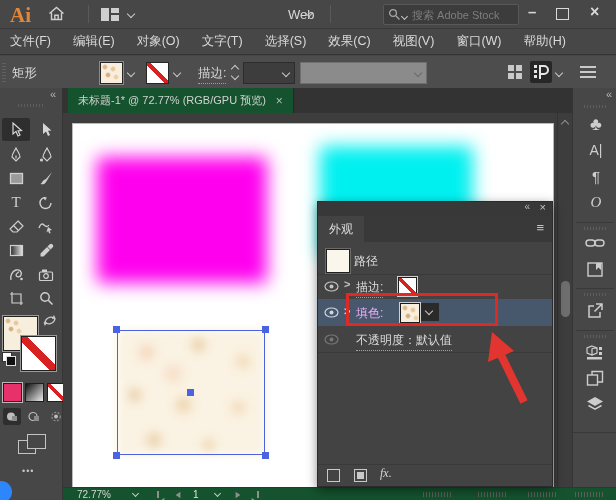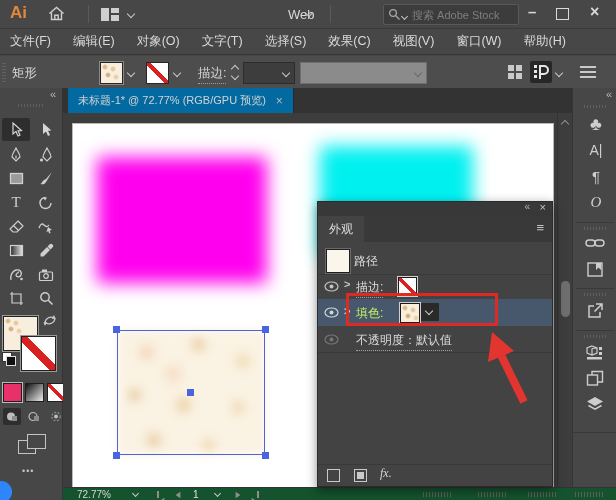--- a/index.html
+++ b/index.html
@@ -25,21 +25,21 @@
   .tool-cell svg{display:block;}
   .eye{display:block;}
   .dock-icon{position:absolute;left:0;width:46px;text-align:center;color:#cdcdcd;}
 </style>
 </head>
 <body>
 
 <div id="app">
 
   <div class="abs" style="left:0;top:0;width:616px;height:28px;background:#474747;border-bottom:1px solid #3a3a3a;">
-    <span class="abs" style="left:10px;top:3px;font-size:17px;font-weight:bold;color:#e0873a;">Ai</span>
+    <span class="abs" style="left:10px;top:3px;font-size:21px;font-weight:bold;color:#e0873a;font-family:Liberation Serif, serif;">Ai</span>
     <svg class="abs" style="left:48px;top:6px;" width="17" height="15" viewBox="0 0 17 15">
         <path d="M1.5 7.5 L8.5 1.5 L15.5 7.5 M3.5 6.8 V13.5 H13.5 V6.8 M6.8 13.5 V9.3 H10.2 V13.5" stroke="#cfcfcf" stroke-width="1.4" fill="none"></path>
       </svg>
     <div class="abs" style="left:88px;top:5px;width:1px;height:18px;background:#5a5a5a;"></div>
     <svg class="abs" style="left:100px;top:7px;" width="20" height="15" viewBox="0 0 20 15">
         <rect x="1" y="1" width="8" height="13" fill="#cfcfcf"></rect>
         <rect x="11" y="1" width="8" height="5" fill="#cfcfcf"></rect>
         <rect x="11" y="8" width="8" height="6" fill="#cfcfcf"></rect>
       </svg>
     <span class="abs chev" style="left:128px;top:11px;"></span>
@@ -251,21 +251,21 @@
 
     <div class="abs" style="left:18px;top:346px;width:28px;height:22px;">
       <span style="position:absolute;left:0;top:6px;width:16px;height:12px;border:1.4px solid #c4c4c4;"></span>
       <span style="position:absolute;left:9px;top:0;width:17px;height:13px;border:1.4px solid #c4c4c4;background:#474747;"></span>
     </div>
 
     <span class="abs" style="left:22px;top:378px;font-size:9px;color:#c4c4c4;letter-spacing:1px;">•••</span>
   </div>
 
   <div class="abs" style="left:63px;top:88px;width:509px;height:25px;background:#333333;border-bottom:1px solid #2a2a2a;">
-    <div class="abs" style="left:5px;top:0;height:25px;background:#0369a1;border-right:1px solid #272727;display:flex;align-items:center;padding:0 10px;gap:10px;">
+    <div class="abs" style="left:5px;top:0;height:25px;background:#14532d;border-right:1px solid #272727;display:flex;align-items:center;padding:0 10px;gap:10px;">
       <span style="font-size:11px;color:#d2d2d2;white-space:nowrap;">未标题-1* @ 72.77% (RGB/GPU 预览)</span>
       <span style="font-size:12px;color:#b9b9b9;">×</span>
     </div>
   </div>
 
   <div class="abs" style="left:63px;top:113px;width:494px;height:374px;background:#3d3d3d;overflow:hidden;">
     <div class="abs" style="left:10px;top:11px;width:480px;height:372px;background:#ffffff;box-shadow:0 0 0 1px #b9b9b9;"></div>
 
     <div class="abs" style="left:34px;top:44px;width:170px;height:126px;background:#ff00ee;filter:blur(9px);"></div>
 
@@ -379,21 +379,21 @@
       <span class="dotted" style="position:absolute;left:38px;top:5px;font-size:12px;color:#dcdcdc;">描边:</span>
       <div class="none-swatch" style="position:absolute;left:80px;top:3px;width:17px;height:17px;border:1px solid #1c1c1c;outline:1px solid #cfcfcf;"></div>
     </div>
 
     <div style="position:absolute;left:0;top:97px;width:100%;height:27px;background:#48586c;">
       <svg class="eye" style="position:absolute;left:6px;top:8px;" width="15" height="11" viewBox="0 0 15 11">
           <ellipse cx="7.5" cy="5.5" rx="6.5" ry="4.5" stroke="#cfd6de" stroke-width="1.2" fill="none"></ellipse>
           <circle cx="7.5" cy="5.5" r="2" fill="#cfd6de"></circle>
         </svg>
       <span style="position:absolute;left:26px;top:6px;font-size:11px;color:#cfd6de;font-weight:bold;">&gt;</span>
-      <span class="dotted" style="position:absolute;left:38px;top:6px;font-size:12px;color:#bef264;">填色:</span>
+      <span class="dotted" style="position:absolute;left:38px;top:6px;font-size:12px;color:#f0abfc;">填色:</span>
       <div class="texture" style="position:absolute;left:82px;top:4px;width:18px;height:18px;border:1px solid #1c1c1c;outline:1px solid #cfcfcf;"></div>
       <div style="position:absolute;left:103px;top:4px;width:18px;height:18px;background:#2a2a2a;">
         <span class="chev" style="position:absolute;left:5px;top:5px;"></span>
       </div>
     </div>
 
     <div style="position:absolute;left:0;bottom:0;width:100%;height:21px;border-top:1px solid #3a3a3a;">
       <span style="position:absolute;left:9px;top:4px;width:11px;height:11px;border:1.4px solid #c9c9c9;"></span>
       <span style="position:absolute;left:36px;top:4px;width:11px;height:11px;border:1.4px solid #c9c9c9;">
           <span style="position:absolute;left:2px;top:2px;width:7px;height:7px;background:#c9c9c9;"></span>

